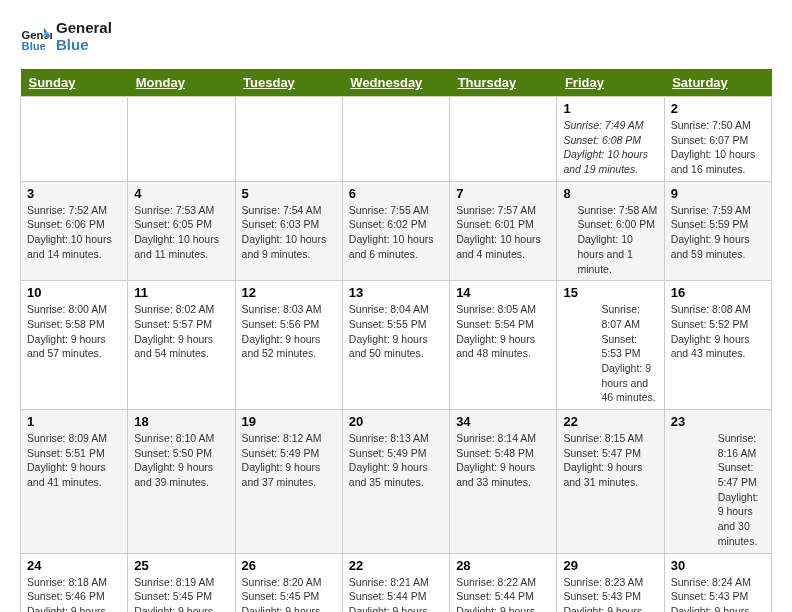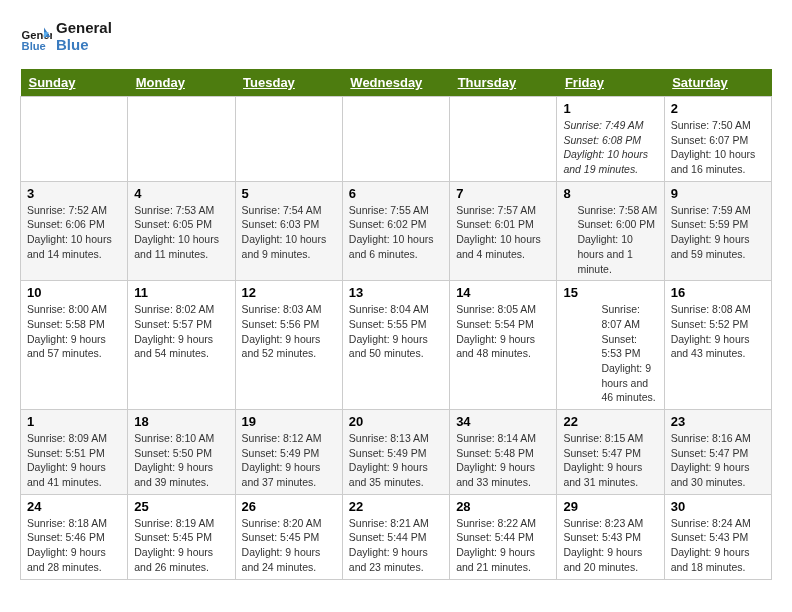--- a/index.html
+++ b/index.html
@@ -246,21 +246,21 @@
 Daylight: 9 hours and 33 minutes.</div>
         </td>
         <td>
           <div class="day-number">22</div>
           <div class="day-info" style="white-space: pre-line;">Sunrise: 8:15 AM
 Sunset: 5:47 PM
 Daylight: 9 hours and 31 minutes.</div>
         </td>
         <td>
           <div class="day-number">23</div>
-          <div class="day-info" style="white-space: pre-line;">Sunrise: 8:16 AM
+          <div class="day-info" style="white-space: pre-line; margin-left: 47px;">Sunrise: 8:16 AM
 Sunset: 5:47 PM
 Daylight: 9 hours and 30 minutes.</div>
         </td>
       </tr>
       <tr>
         <td>
           <div class="day-number">24</div>
           <div class="day-info" style="white-space: pre-line;">Sunrise: 8:18 AM
 Sunset: 5:46 PM
 Daylight: 9 hours and 28 minutes.</div>

